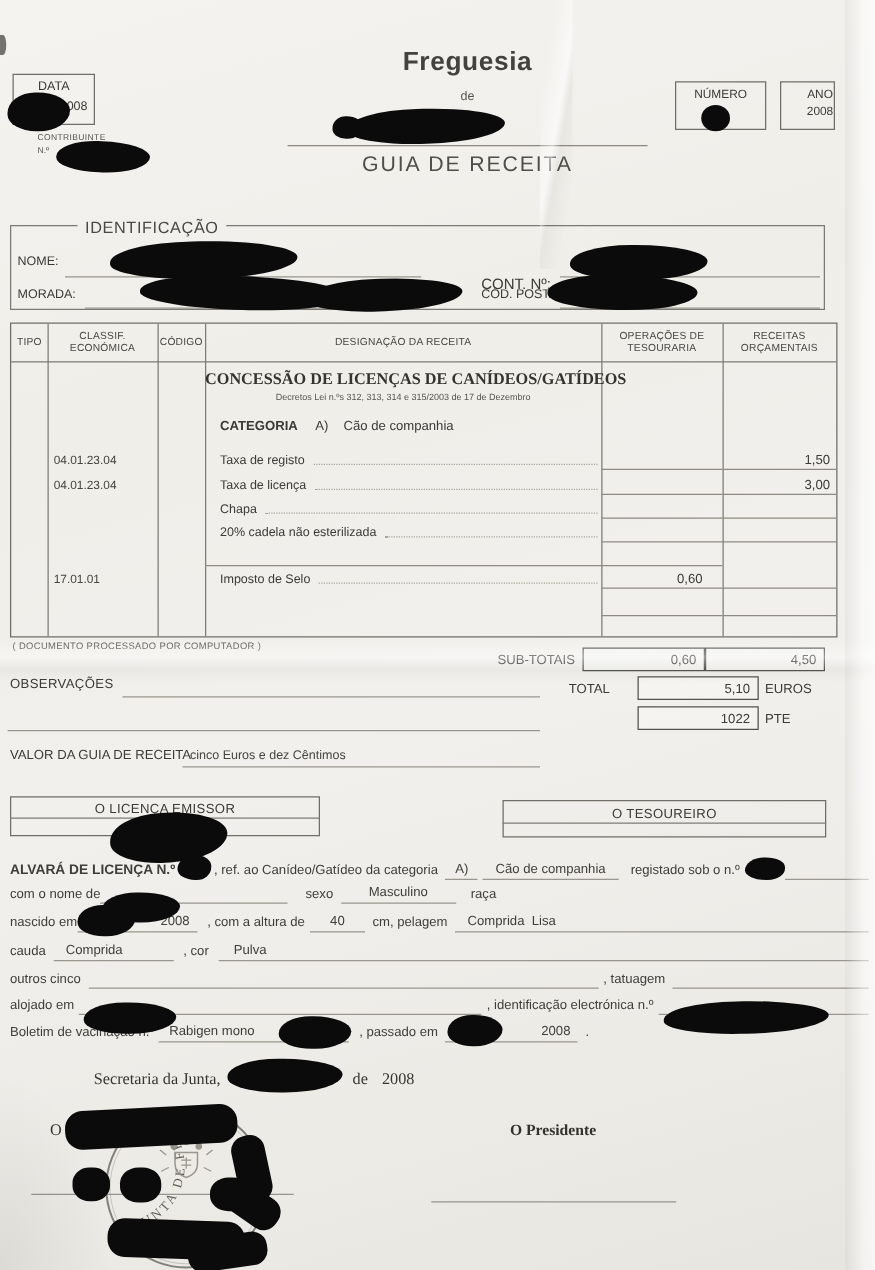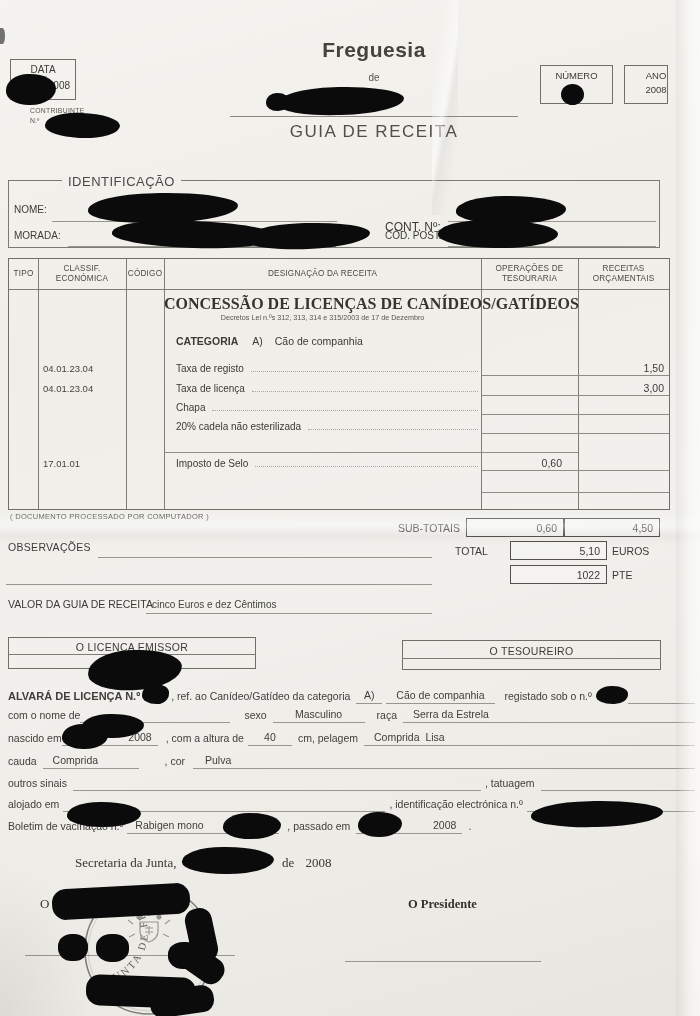--- a/index.html
+++ b/index.html
@@ -92,21 +92,21 @@
     <div class="vline" style="left:569px;"></div>
     <div class="hline" style="left:0;top:30px;width:660px;border-color:#7d7c75;"></div>
 
     <div class="th" style="left:0;width:29px;">TIPO</div>
     <div class="th" style="left:29px;width:88px;">CLASSIF. ECONÓMICA</div>
     <div class="th" style="left:117px;width:38px;">CÓDIGO</div>
     <div class="th" style="left:155px;width:317px;">DESIGNAÇÃO DA RECEITA</div>
     <div class="th" style="left:472px;width:97px;padding:0 14px;box-sizing:border-box;">OPERAÇÕES DE TESOURARIA</div>
     <div class="th" style="left:569px;width:91px;padding:0 14px;box-sizing:border-box;">RECEITAS ORÇAMENTAIS</div>
 
-    <div class="abs ser" style="left:155px;top:36px;width:317px;text-align:center;font-size:16px;font-weight:bold;color:#35342f;white-space:nowrap;">CONCESSÃO DE LICENÇAS DE CANÍDEOS/GATÍDEOS</div>
+    <div class="abs ser" style="left:155px;top:36px;width:317px;text-align:center;font-size:13px;font-weight:bold;color:#35342f;white-space:nowrap;">CONCESSÃO DE LICENÇAS DE CANÍDEOS/GATÍDEOS</div>
     <div class="abs" style="left:155px;top:54px;width:317px;text-align:center;font-size:7.2px;color:#55544e;">Decretos Lei n.ºs 312, 313, 314 e 315/2003 de 17 de Dezembro</div>
 
     <div class="abs" style="left:167px;top:76px;display:flex;align-items:baseline;">
       <span style="font-size:10.5px;font-weight:bold;">CATEGORIA</span>
       <span style="font-size:10.5px;margin-left:14px;">A)</span>
       <span style="font-size:10.5px;margin-left:12px;">Cão de companhia</span>
     </div>
 
     <div class="trow" style="top:98px;">
       <div></div>
@@ -227,40 +227,39 @@
     <span class="fld grow"></span>
   </div>
   <div class="fline" style="top:708px;">
     <span class="lbl">com o nome de</span>
     <span class="fld" style="width:150px;">
       <span class="blob" style="left:2px;top:-6px;width:62px;height:24px;"></span>
       </span>
     <span class="lbl" style="margin-left:14px;">sexo</span>
     <span class="fld" style="width:92px;margin-left:6px;">Masculino</span>
     <span class="lbl" style="margin-left:12px;">raça</span>
-    <span class="fld grow" style="margin-left:6px;text-align:left;padding-left:10px;">Serra da Estrela</span>
   </div>
   <div class="fline" style="top:731px;">
     <span class="lbl">nascido em</span>
     <span class="fld" style="width:96px;text-align:right;">
       <span class="blob" style="left:0px;top:-7px;width:46px;height:25px;"></span>
       <span>2008</span></span>
     <span class="lbl" style="margin-left:8px;">, com a altura de</span>
     <span class="fld" style="width:44px;margin-left:4px;">40</span>
     <span class="lbl" style="margin-left:6px;">cm, pelagem</span>
     <span class="fld grow" style="margin-left:6px;text-align:left;padding-left:10px;white-space:pre;">Comprida  Lisa</span>
   </div>
   <div class="fline" style="top:754px;">
     <span class="lbl">cauda</span>
     <span class="fld" style="width:96px;margin-left:6px;text-align:left;padding-left:10px;">Comprida</span>
-    <span class="lbl" style="margin-left:26px;">, cor</span>
+    <span class="lbl" style="margin-left:8px;">, cor</span>
     <span class="fld grow" style="margin-left:8px;text-align:left;padding-left:12px;">Pulva</span>
   </div>
   <div class="fline" style="top:777px;">
-    <span class="lbl">outros sinais</span>
+    <span class="lbl">outros cinco</span>
     <span class="fld" style="width:408px;margin-left:6px;"></span>
     <span class="lbl" style="margin-left:4px;">, tatuagem</span>
     <span class="fld grow" style="margin-left:6px;"></span>
   </div>
   <div class="fline" style="top:798px;">
     <span class="lbl">alojado em</span>
     <span class="fld" style="width:322px;margin-left:4px;">
       <span class="blob" style="left:4px;top:-7px;width:74px;height:25px;"></span>
       </span>
     <span class="lbl" style="margin-left:4px;">, identificação electrónica n.º</span>

